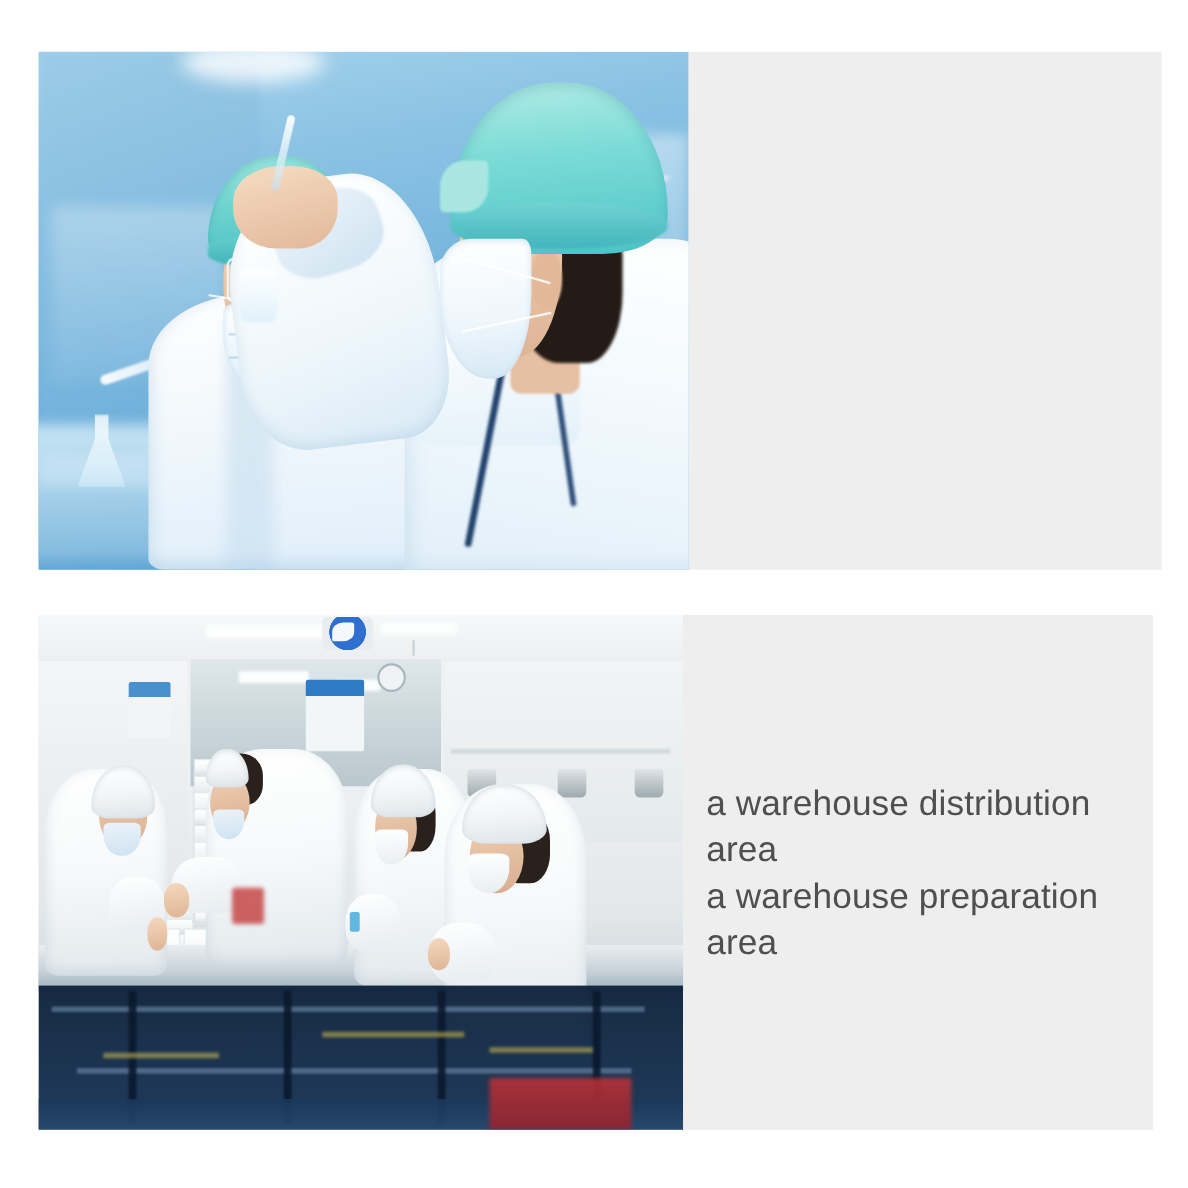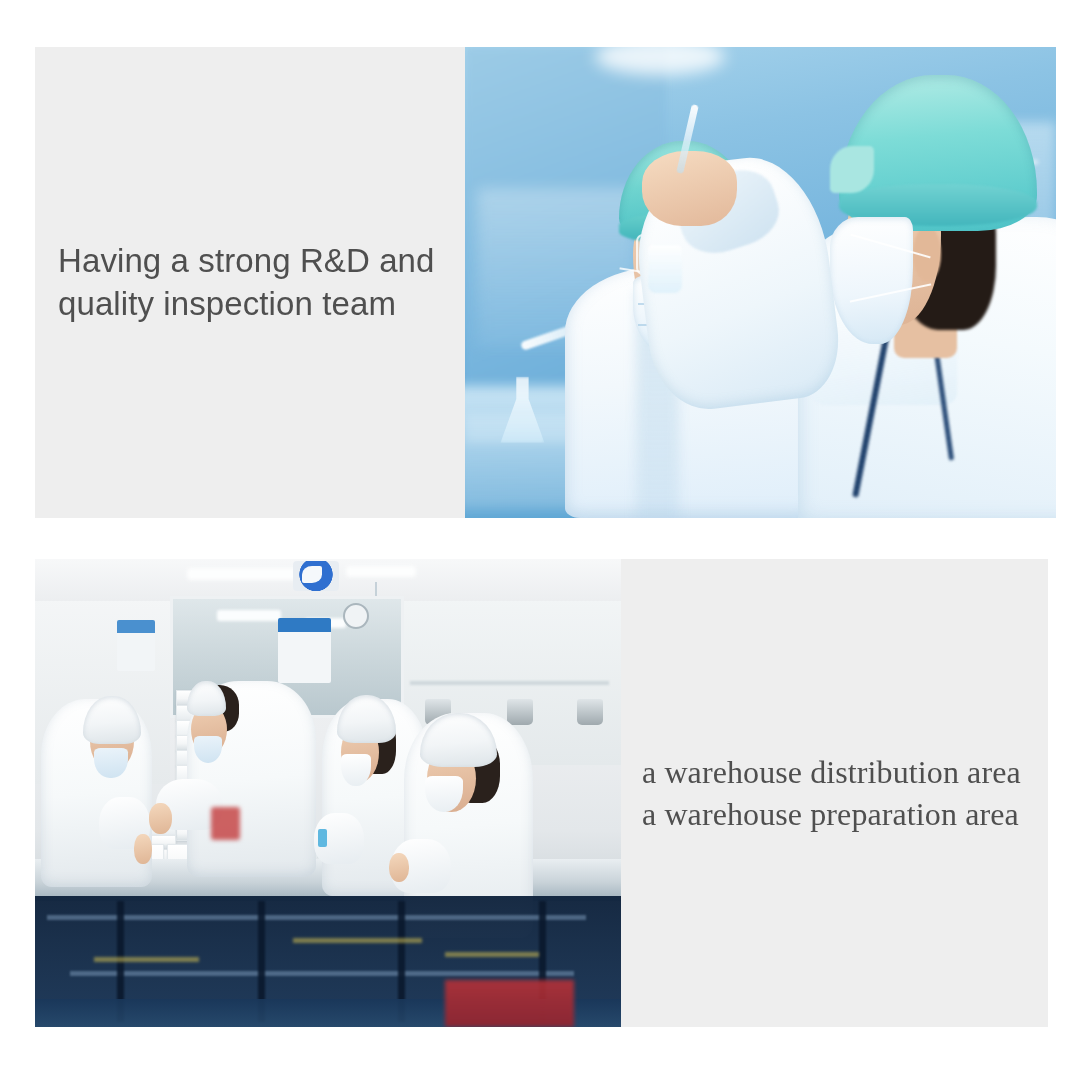--- a/index.html
+++ b/index.html
@@ -36,21 +36,21 @@
     display:flex;flex-direction:row;
   }
   .panel-bottom .image-cell{
     width:586px;height:468px;position:relative;overflow:hidden;
   }
   .panel-bottom .text-cell{
     width:427px;height:468px;
     background:#eeeeee;
     display:flex;align-items:center;
     box-sizing:border-box;
-    padding-left:21px;padding-right:6px;font-family:Liberation Serif, serif;
+    padding-left:21px;padding-right:6px;
   }
 
   .caption{
     color:#4f4f4f;
     font-size:33px;
     line-height:1.28;
     font-weight:400;
     letter-spacing:0.1px;
     white-space:pre-line;
   }
@@ -428,24 +428,20 @@
     position:absolute;background:#5fb8e0;border-radius:2px;
   }
 </style>
 </head>
 <body>
 
 <div class="page">
 
   <div class="panel-top">
 
-    <div class="text-cell">
-      <div class="caption">Having a strong R&amp;D and
-quality inspection team</div>
-    </div>
 
     <div class="image-cell">
       <div class="photo-lab">
         <div class="lab-wall-l"></div>
         <div class="lab-wall-panel"></div>
         <div class="lab-ceil"></div>
         <div class="lab-shelf"></div>
         <div class="lab-shelf-bar" style="top:24%"></div>
         <div class="lab-shelf-bar" style="top:42%"></div>
         <div class="lab-shelf-bar" style="top:58%"></div>

